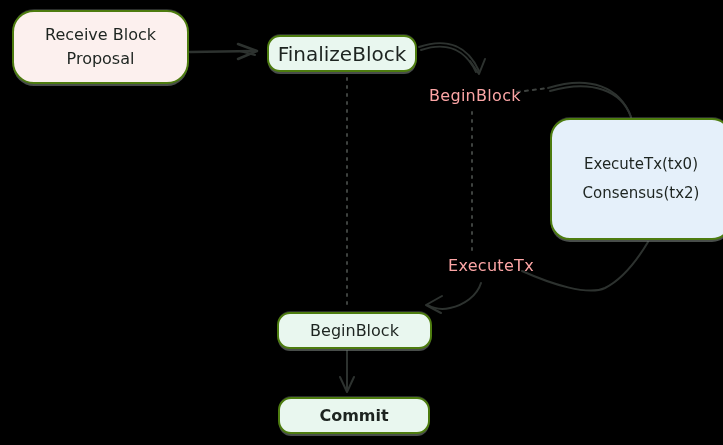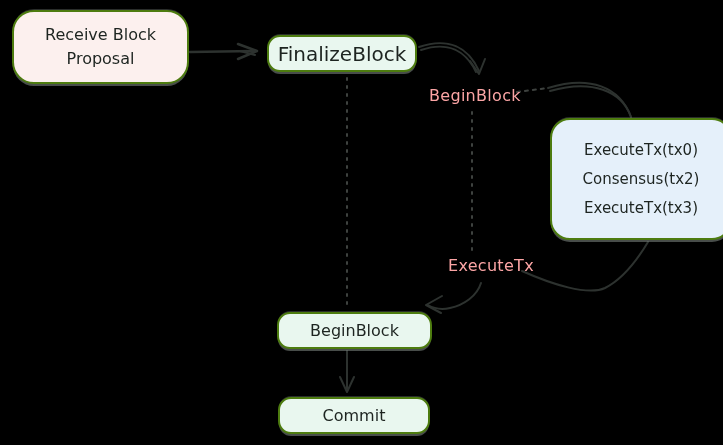--- a/index.html
+++ b/index.html
@@ -30,21 +30,21 @@
   .node-execute {
     left:550px; top:118px; width:182px; height:122px; border-radius:20px;
     background:#e5f0fa; flex-direction:column; font-size:15px; line-height:29px;
   }
   .node-consensus {
     left:277px; top:312px; width:155px; height:37px; border-radius:13px;
     background:#e9f7ef; font-size:16px;
   }
   .node-commit {
     left:278px; top:397px; width:152px; height:37px; border-radius:13px;
-    background:#e9f7ef; font-size:16px;
+    background:#e9f7ef; font-size:16px;font-weight:bold;
   }
   .edge-label {
     position:absolute; color:#fca5a5; font-size:16px; letter-spacing:.3px;
   }
   .label-begin { left:429px; top:86px; }
   .label-end   { left:448px; top:256px; }
 </style>
 </head>
 <body>
 
@@ -98,21 +98,20 @@
     <span>Proposal</span>
   </div>
 
   <div class="node node-finalize">
     <span>FinalizeBlock</span>
   </div>
 
   <div class="node node-execute">
     <span>ExecuteTx(tx0)</span>
     <span>Consensus(tx2)</span>
-    <span>ExecuteTx(tx3)</span>
   </div>
 
   <div class="node node-consensus">
     <span>BeginBlock</span>
   </div>
 
   <div class="node node-commit">
     <span>Commit</span>
   </div>
 

